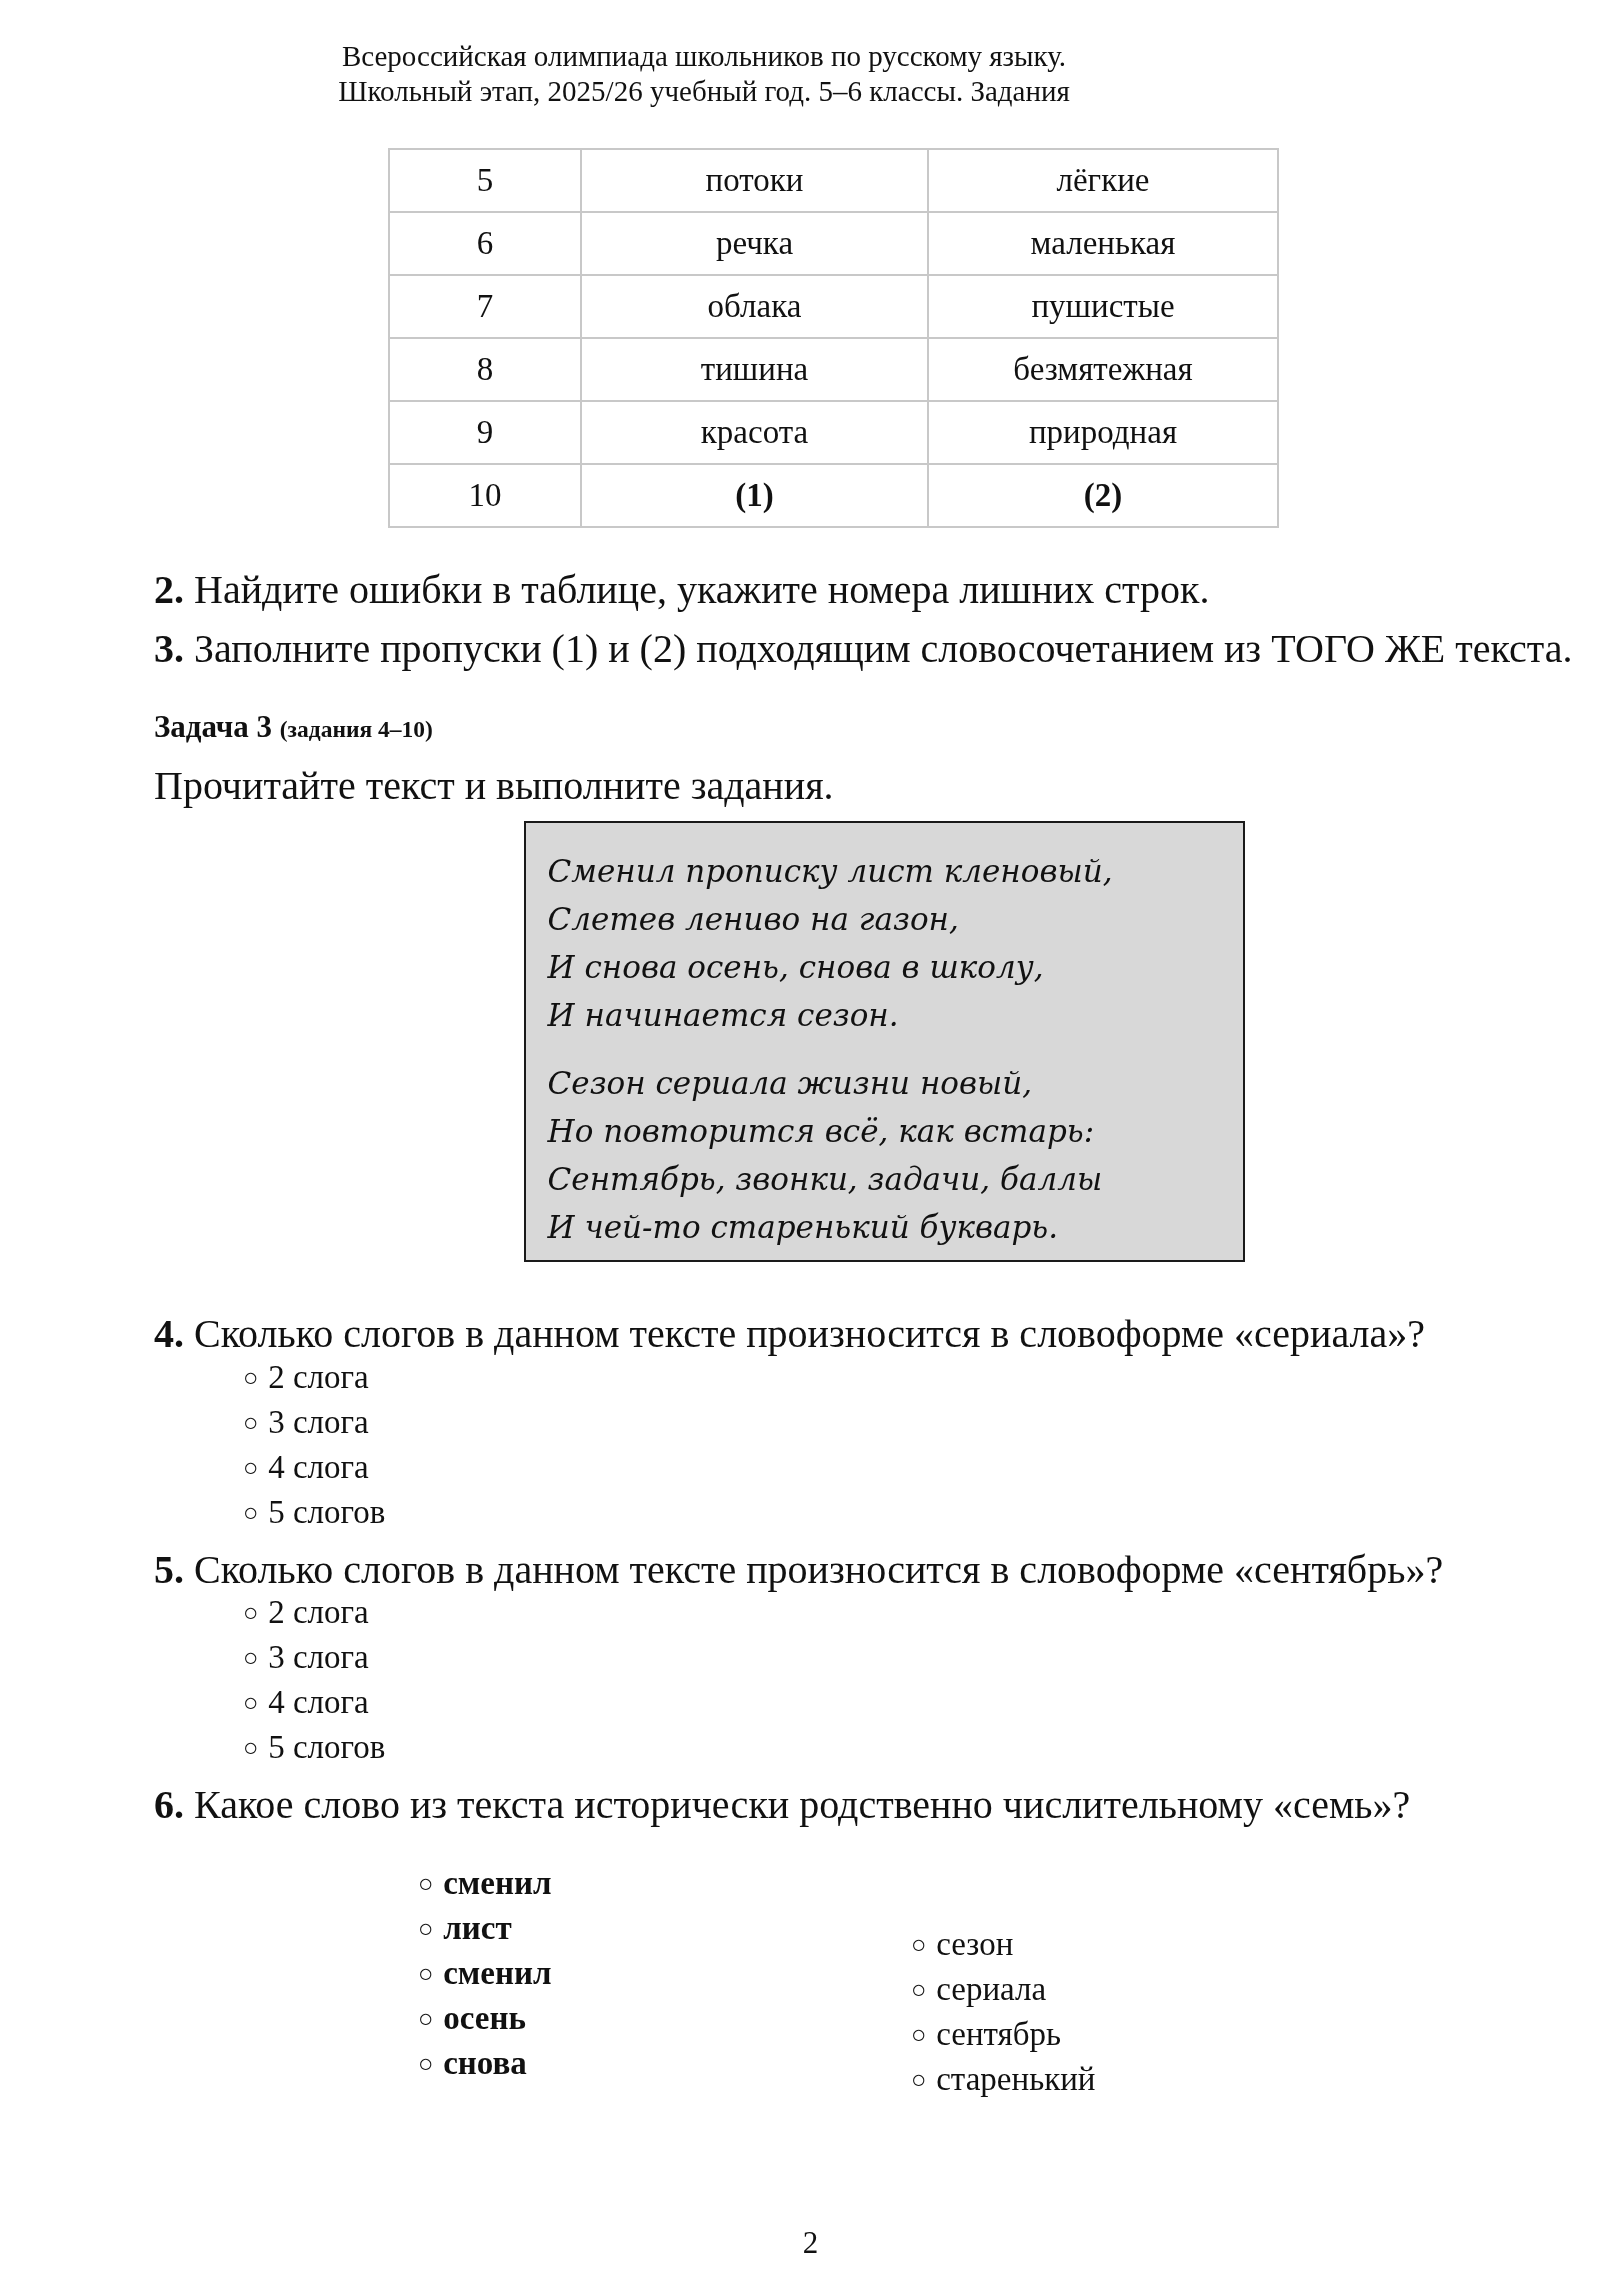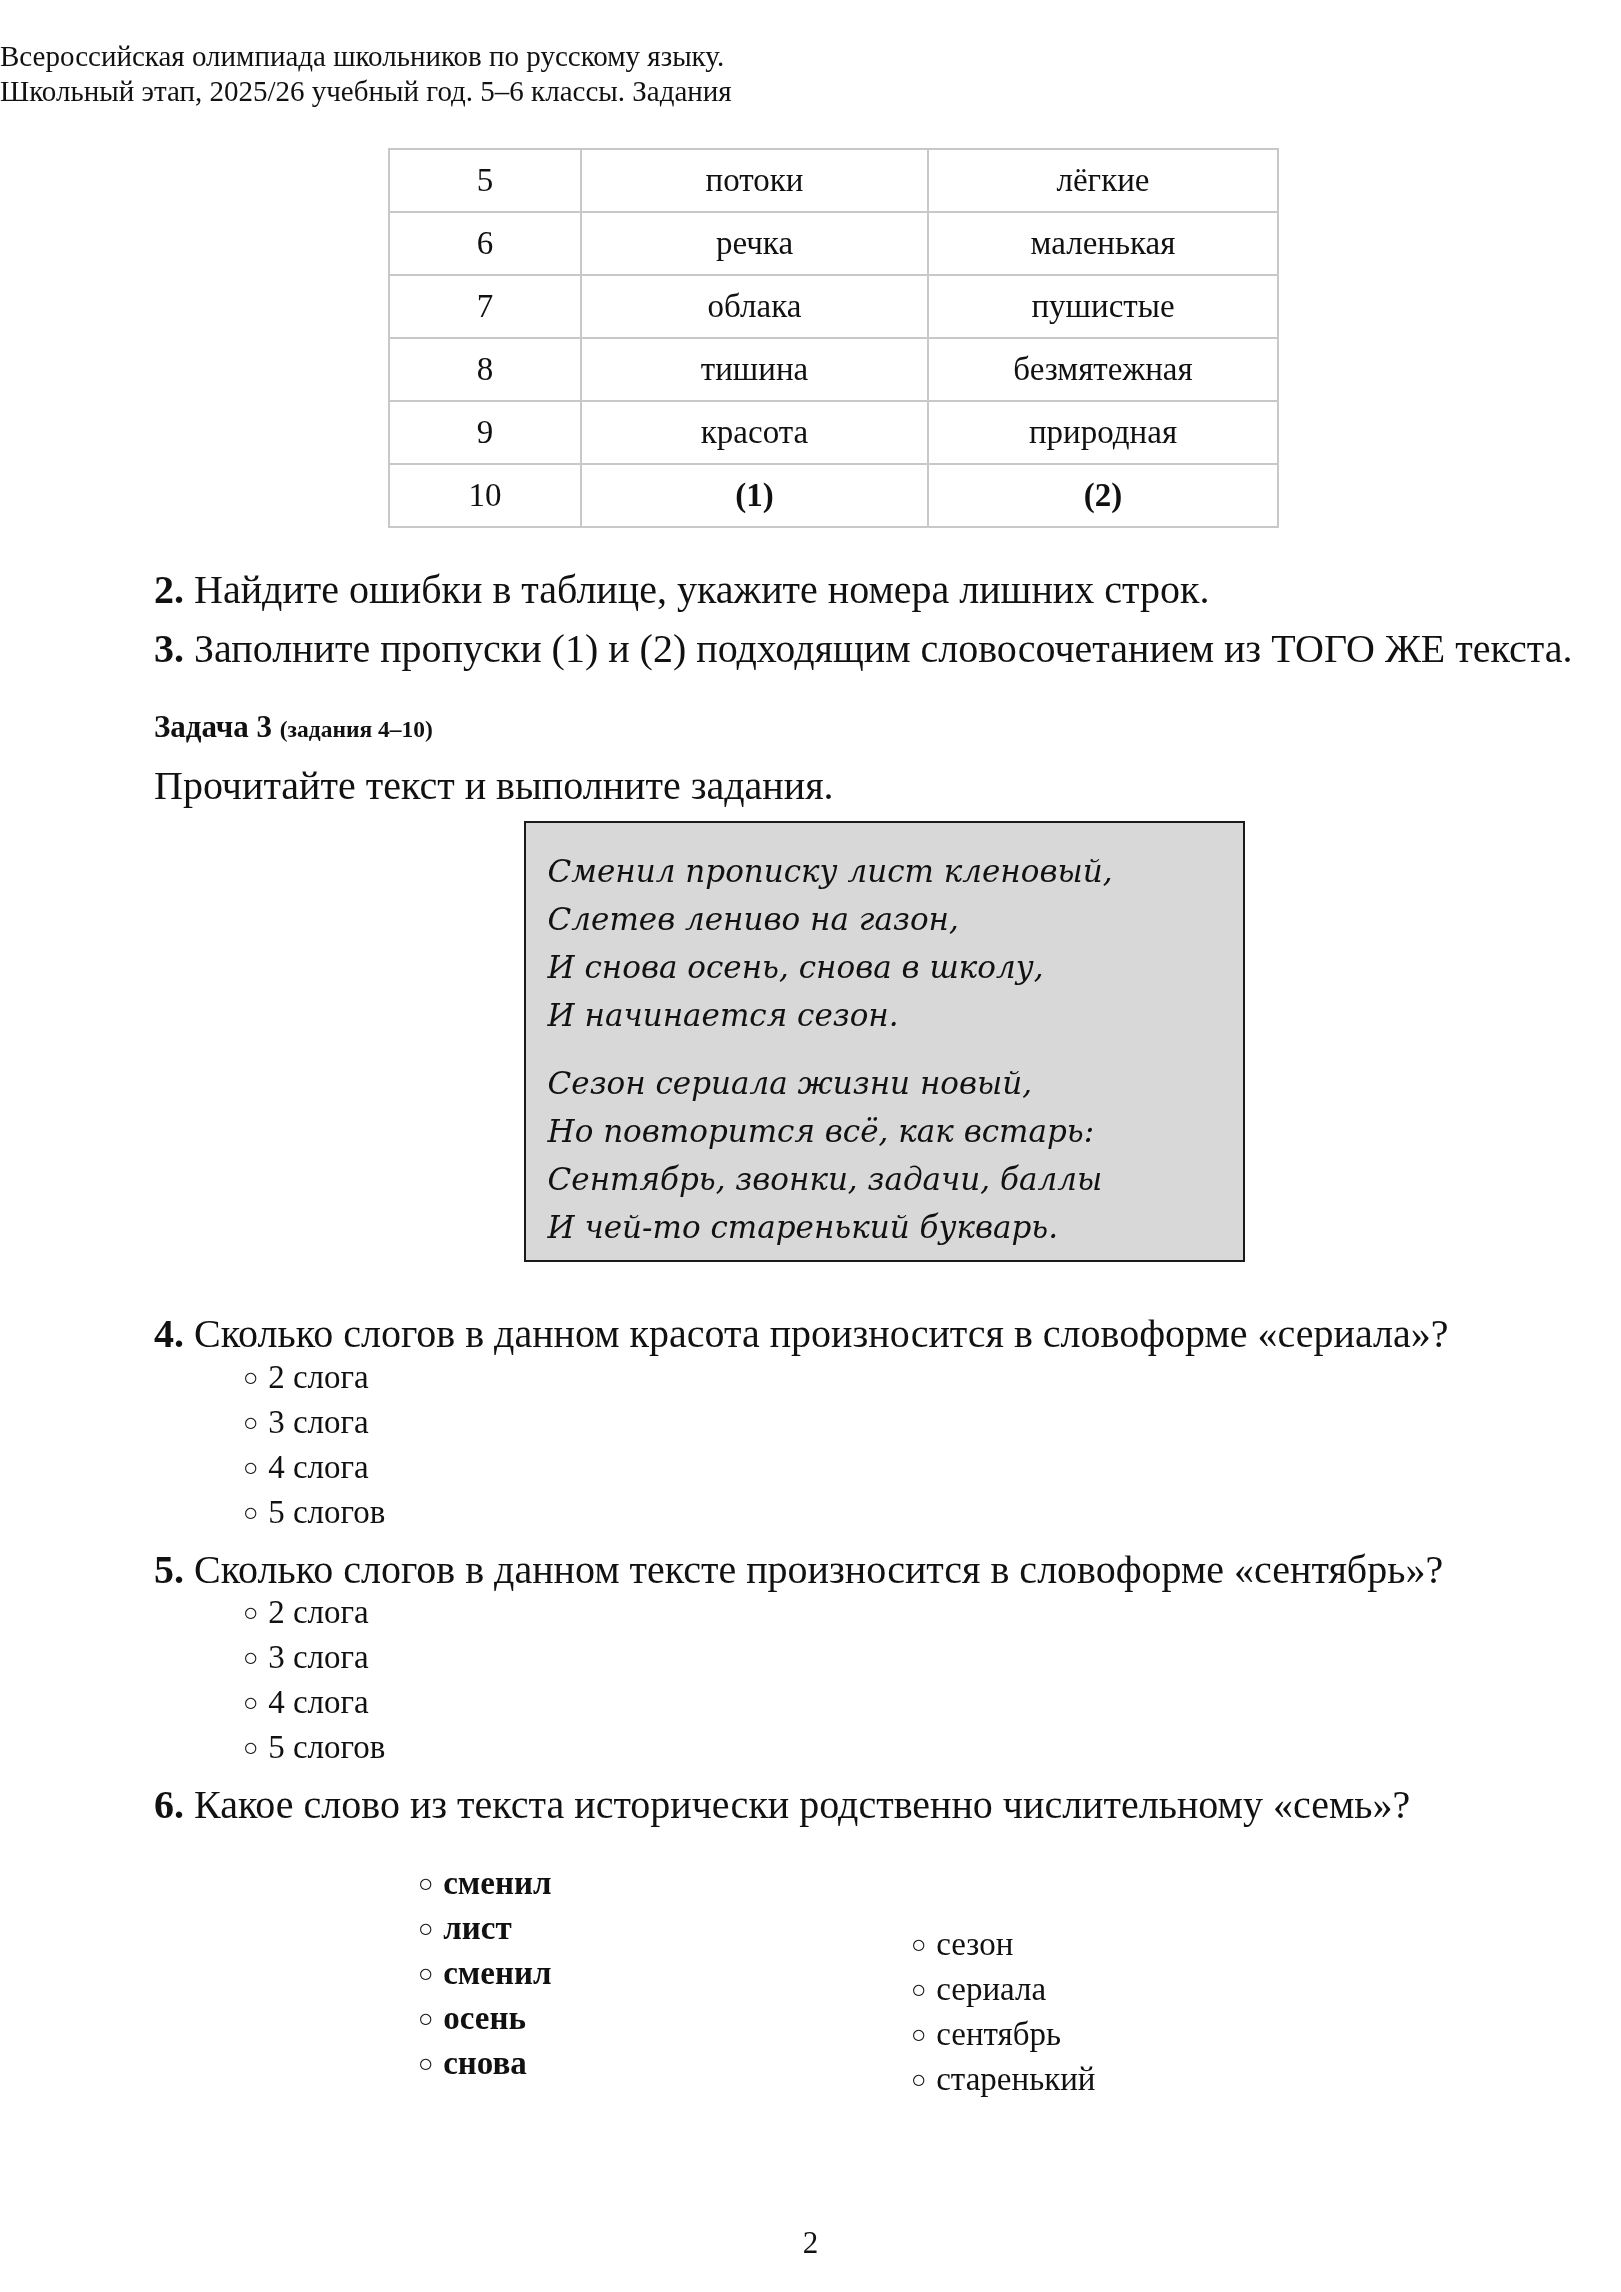--- a/index.html
+++ b/index.html
@@ -1,21 +1,21 @@
 <!DOCTYPE html>
 <html><head>
 <meta charset="utf-8">
 <style>
   html, body { margin: 0; padding: 0; background: #ffffff; }
   body {
     width: 1621px; height: 2293px; position: relative; overflow: hidden;
     font-family: "Liberation Serif", "DejaVu Serif", serif; color: #111;
   }
   .header {
-    position: absolute; left: 0; top: 39px; width: 1408px; 
+    position: absolute; left: 0; top: 39px; width: 1408px; text-align: center;
     font-size: 29px; line-height: 35px;
   }
   table.words {
     position: absolute; left: 388px; top: 148px;
     border-collapse: collapse; font-size: 33px;
   }
   table.words td {
     border: 2.9px solid #c8c8c8; text-align: center; height: 61px; padding: 0;
   }
   table.words td.c1 { width: 190px; }
@@ -104,21 +104,21 @@
   </div>
   <div class="stanza">
     <div>Сезон сериала жизни новый,</div>
     <div>Но повторится всё, как встарь:</div>
     <div>Сентябрь, звонки, задачи, баллы</div>
     <div>И чей-то старенький букварь.</div>
   </div>
 </div>
 
 <div class="line" style="top:1310px;">
-  <b>4.</b><span> Сколько слогов в данном красота произносится в словоформе «сериала»?</span>
+  <b>4.</b><span> Сколько слогов в данном тексте произносится в словоформе «сериала»?</span>
 </div>
 <div class="opts" style="top:1355px;">
   <div class="opt"><span class="bullet">○</span><span>2 слога</span></div>
   <div class="opt"><span class="bullet">○</span><span>3 слога</span></div>
   <div class="opt"><span class="bullet">○</span><span>4 слога</span></div>
   <div class="opt"><span class="bullet">○</span><span>5 слогов</span></div>
 </div>
 
 <div class="line" style="top:1546px;">
   <b>5.</b><span> Сколько слогов в данном тексте произносится в словоформе «сентябрь»?</span>

